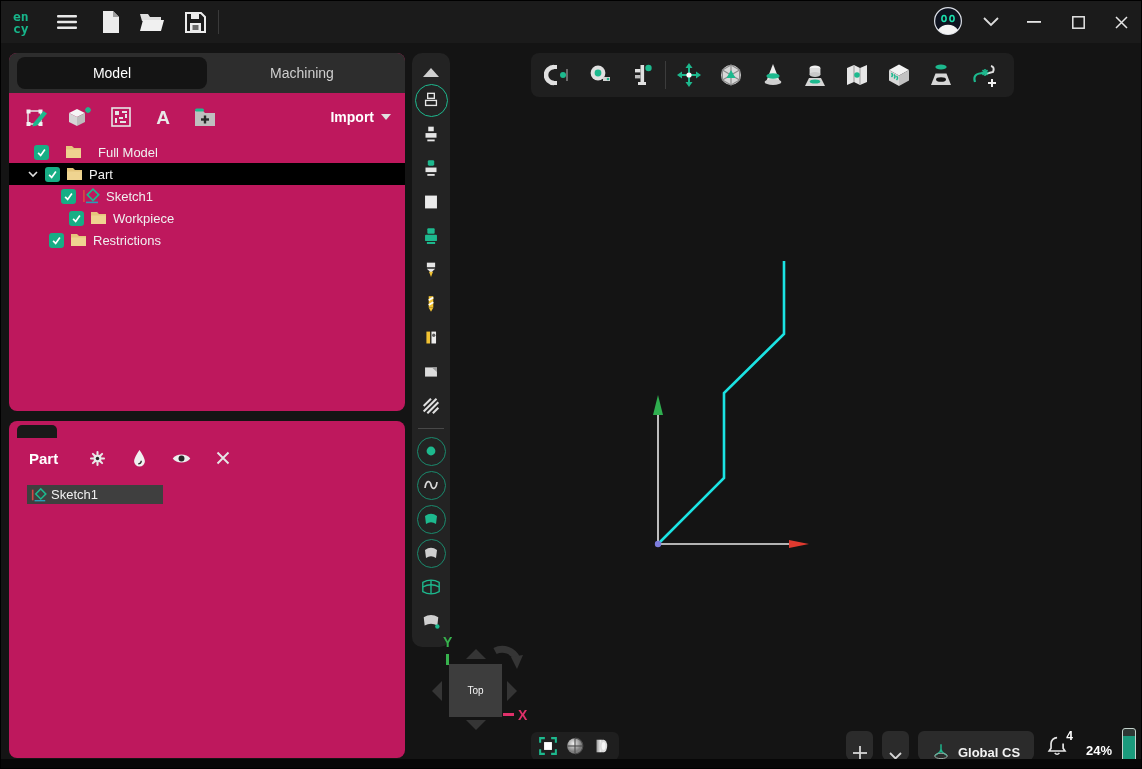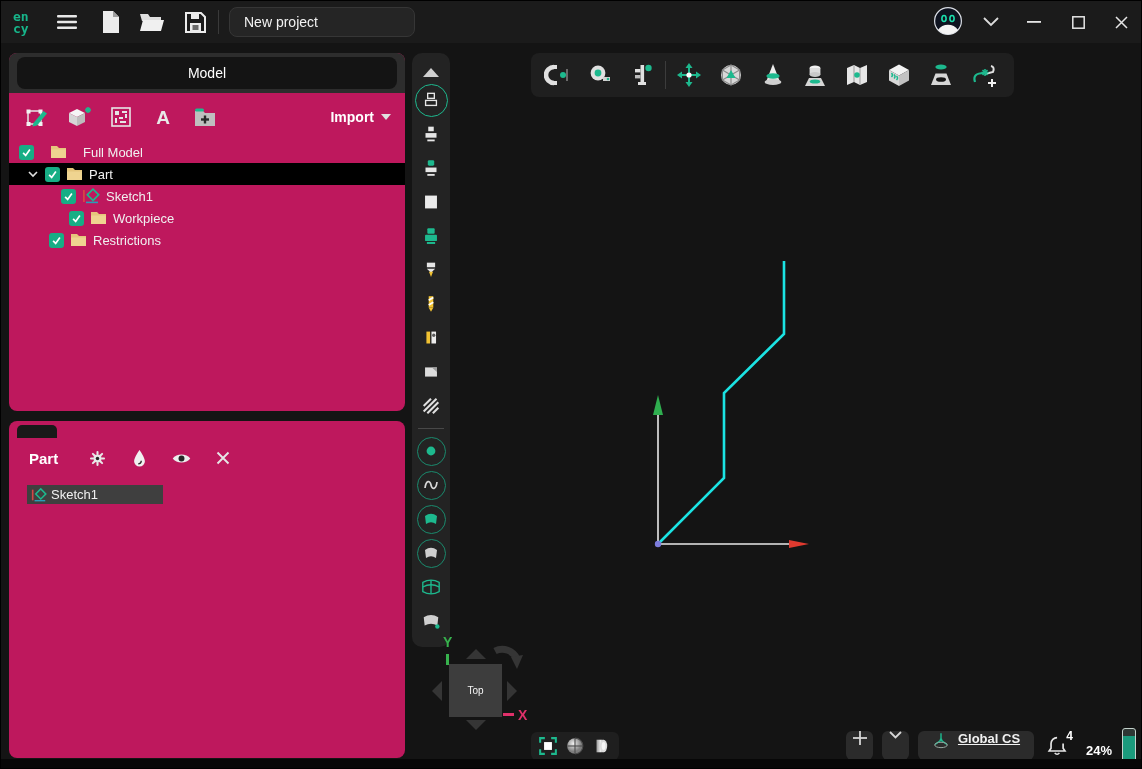--- a/index.html
+++ b/index.html
@@ -68,21 +68,21 @@
   .vc-tri { width:0; height:0; position:absolute; cursor:pointer; }
   #cube-y-label { left:442px; top:633px; font-size:14px; font-weight:bold; }
   #cube-x-label { left:517px; top:706px; font-size:14px; font-weight:bold; }
   #cube-y-tick { left:445px; top:653px; width:2.5px; height:11px; }
   #cube-x-tick { left:502px; top:712px; width:11px; height:2.5px; }
 
   #display-toolbar { left:530px; top:731px; width:88px; height:28px; background:#1f1f1f; border-radius:6px; display:flex; align-items:center; justify-content:space-around; padding:0 4px; }
   .db-btn { width:24px; height:24px; display:flex; align-items:center; justify-content:center; cursor:pointer; }
 
   
-  .sq-btn { background:#2b2b2b; border-radius:6px; display:flex; align-items:flex-start; justify-content:center; cursor:pointer;text-decoration:underline; }
+  .sq-btn { background:#2b2b2b; border-radius:6px; display:flex; align-items:flex-end; justify-content:center; cursor:pointer; }
   #add-cs-btn   { left:845px; top:730px; width:27px; height:29px; }
   #cs-chevron-btn { left:881px; top:730px; width:27px; height:29px; }
   #global-cs-btn { left:917px; top:730px; width:116px; height:29px; gap:8px; font-size:13px; font-weight:bold; color:#f2f2f2; }
   #bell-btn { left:1041px; top:728px; width:32px; height:32px; display:flex; align-items:center; justify-content:center; cursor:pointer; position:absolute; }
   #zoom-level { left:1085px; top:742px; color:#fff; font-size:13px; font-weight:bold; }
   #battery { left:1121px; top:727px; width:14px; height:36px; border:1.5px solid #c4d2cc; border-radius:3px; background:#2e3734; overflow:hidden; }
   #battery-fill { position:absolute; bottom:0; left:0; width:100%; height:78%; background:#1a9a7c; }
 
   #bottom-strip { left:0; top:758px; width:1142px; height:11px; background:#070707; }
 
@@ -123,21 +123,20 @@
     </div>
     <div class="abs tb-btn" style="left:181px;top:8px;width:26px;height:26px;">
       <svg width="23" height="23" viewBox="0 0 23 23">
           <path d="M2 2 h15 l4 4 v15 H2z" fill="none" stroke="#ececec" stroke-width="2"></path>
           <rect x="7" y="2" width="8" height="6" fill="#ececec"></rect>
           <rect x="6" y="12" width="11" height="9" fill="#ececec"></rect>
           <rect x="8.5" y="14" width="6" height="5" fill="#6a6a6a"></rect>
         </svg>
     </div>
     <div class="abs tb-divider"></div>
-    <input id="project-input" class="abs" readonly="" value="New project" style="">
 
     <div class="abs tb-btn" style="left:932px;top:5px;width:30px;height:30px;">
       <svg width="30" height="30" viewBox="0 0 30 30">
         <circle cx="15" cy="15" r="13.4" fill="#0e1320" stroke="#d9dde4" stroke-width="1.2"></circle>
         <path d="M5 24 a12 12 0 0 1 20 0 a14 14 0 0 1 -20 0z" fill="#f4f4f4"></path>
         <ellipse cx="11" cy="12.5" rx="2.1" ry="3" fill="none" stroke="#1adfae" stroke-width="1.6"></ellipse>
         <ellipse cx="19" cy="12.5" rx="2.1" ry="3" fill="none" stroke="#1adfae" stroke-width="1.6"></ellipse>
       </svg>
     </div>
     <div class="abs tb-btn" style="left:978px;top:10px;width:24px;height:22px;">
@@ -168,20 +167,23 @@
     <line x1="657" y1="543" x2="657" y2="412" stroke="#e8e8e8" stroke-width="1.6"></line>
     <polygon points="652,414 657,394 662,414" fill="#2fae4f"></polygon>
     <polyline fill="none" stroke="#1be3e3" stroke-width="2.6" style="pointer-events:stroke;cursor:pointer;" points="657,543 723,477 723,392 783,333 783,260"></polyline>
     <circle cx="657" cy="543" r="3.2" fill="#7b7bdb"></circle>
   </svg>
 
   <div id="model-panel" class="abs panel">
     <div id="tab-strip" class="abs">
       <div class="tab active">
           <span>Model</span>
+        </div>
+      <div class="tab">
+          <span>Machining</span>
         </div>
     </div>
 
     <div id="model-toolbar" class="abs">
       <div class="mt-icon">
         <svg width="26" height="26" viewBox="0 0 26 26">
           <rect x="4" y="7" width="13" height="13" fill="none" stroke="#e6e6e6" stroke-width="1.5"></rect>
           <g fill="#f2f2f2">
               <rect x="2.5" y="5.5" width="4" height="4"></rect>
               <rect x="14.5" y="5.5" width="4" height="4"></rect>
@@ -233,21 +235,21 @@
         </svg>
       </div>
       <div id="import-btn">
         <span>Import</span>
         <span class="caret-down"></span>
       </div>
     </div>
 
     <div id="tree" class="abs">
 
-      <div class="tree-row" style="padding-left:10px;gap:16px;">
+      <div class="tree-row" style="padding-left:25px;gap:16px;">
         <span class="chk">
             <svg width="11" height="11" viewBox="0 0 13 13">
               <polyline points="2.5,7 5.5,10 10.5,3" fill="none" stroke="#fff" stroke-width="2"></polyline>
             </svg>
           </span>
         <svg width="17" height="14" viewBox="0 0 17 14">
             <path d="M1 1 h6 l2 2 h7 v10 H1z" fill="#e6c67c"></path>
             <path d="M1 4.5 h15 V13 H1z" fill="#efd490"></path>
           </svg>
         <span>Full Model</span>

